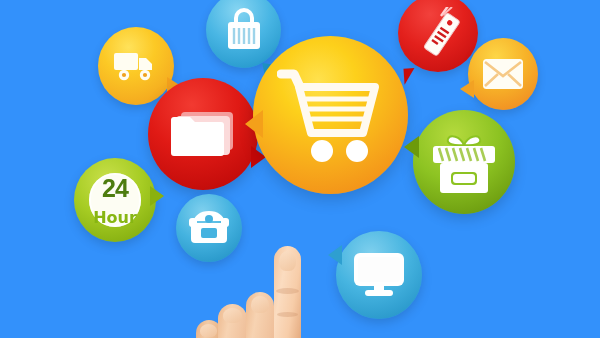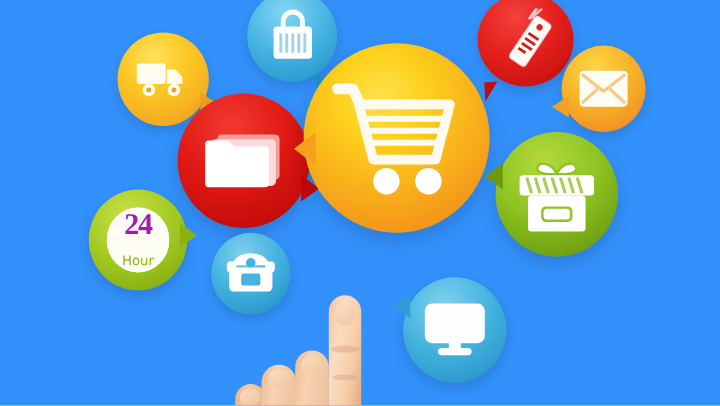--- a/index.html
+++ b/index.html
@@ -73,27 +73,27 @@
   #bubble-monitor .tail{left:-8px; top:14px;  border-width:10px 14px 10px 0;border-color:transparent #2e9fd0 transparent transparent;}
 
   
   .hour-disc{
     width:64%;height:64%;border-radius:50%;
     background:#fdfdf3;
     display:flex;flex-direction:column;align-items:center;justify-content:center;
     box-shadow:inset 0 0 0 2px rgba(255,255,255,.7);
   }
   .hour-num{
-    font-family:Liberation Serif, serif;
-    font-weight:bold;font-size:25px;line-height:20px;color:#a21caf;
+    font-family:Liberation Sans, sans-serif;
+    font-weight:bold;font-size:25px;line-height:20px;color:#4d7c0f;
     letter-spacing:-1px;
   }
   .hour-word{
     font-family:"DejaVu Sans", sans-serif;
-    font-weight:normal;font-size:11px;line-height:11px;color:#87b612;
+    font-weight:bold;font-size:16px;line-height:11px;color:#87b612;
     margin-top:14px;
   }
 
   
   #hand{
     position:absolute;left:196px;top:246px;width:146px;height:98px;
   }
   .finger{position:absolute;border-radius:40px 40px 14px 14px;}
   .sk1{background:linear-gradient(100deg,#f3c49c 0%,#fbdcc0 32%,#f7cda9 66%,#e3a87c 100%);}
   .sk2{background:linear-gradient(100deg,#edb98e 0%,#f7d3b2 38%,#eebd97 100%);}

